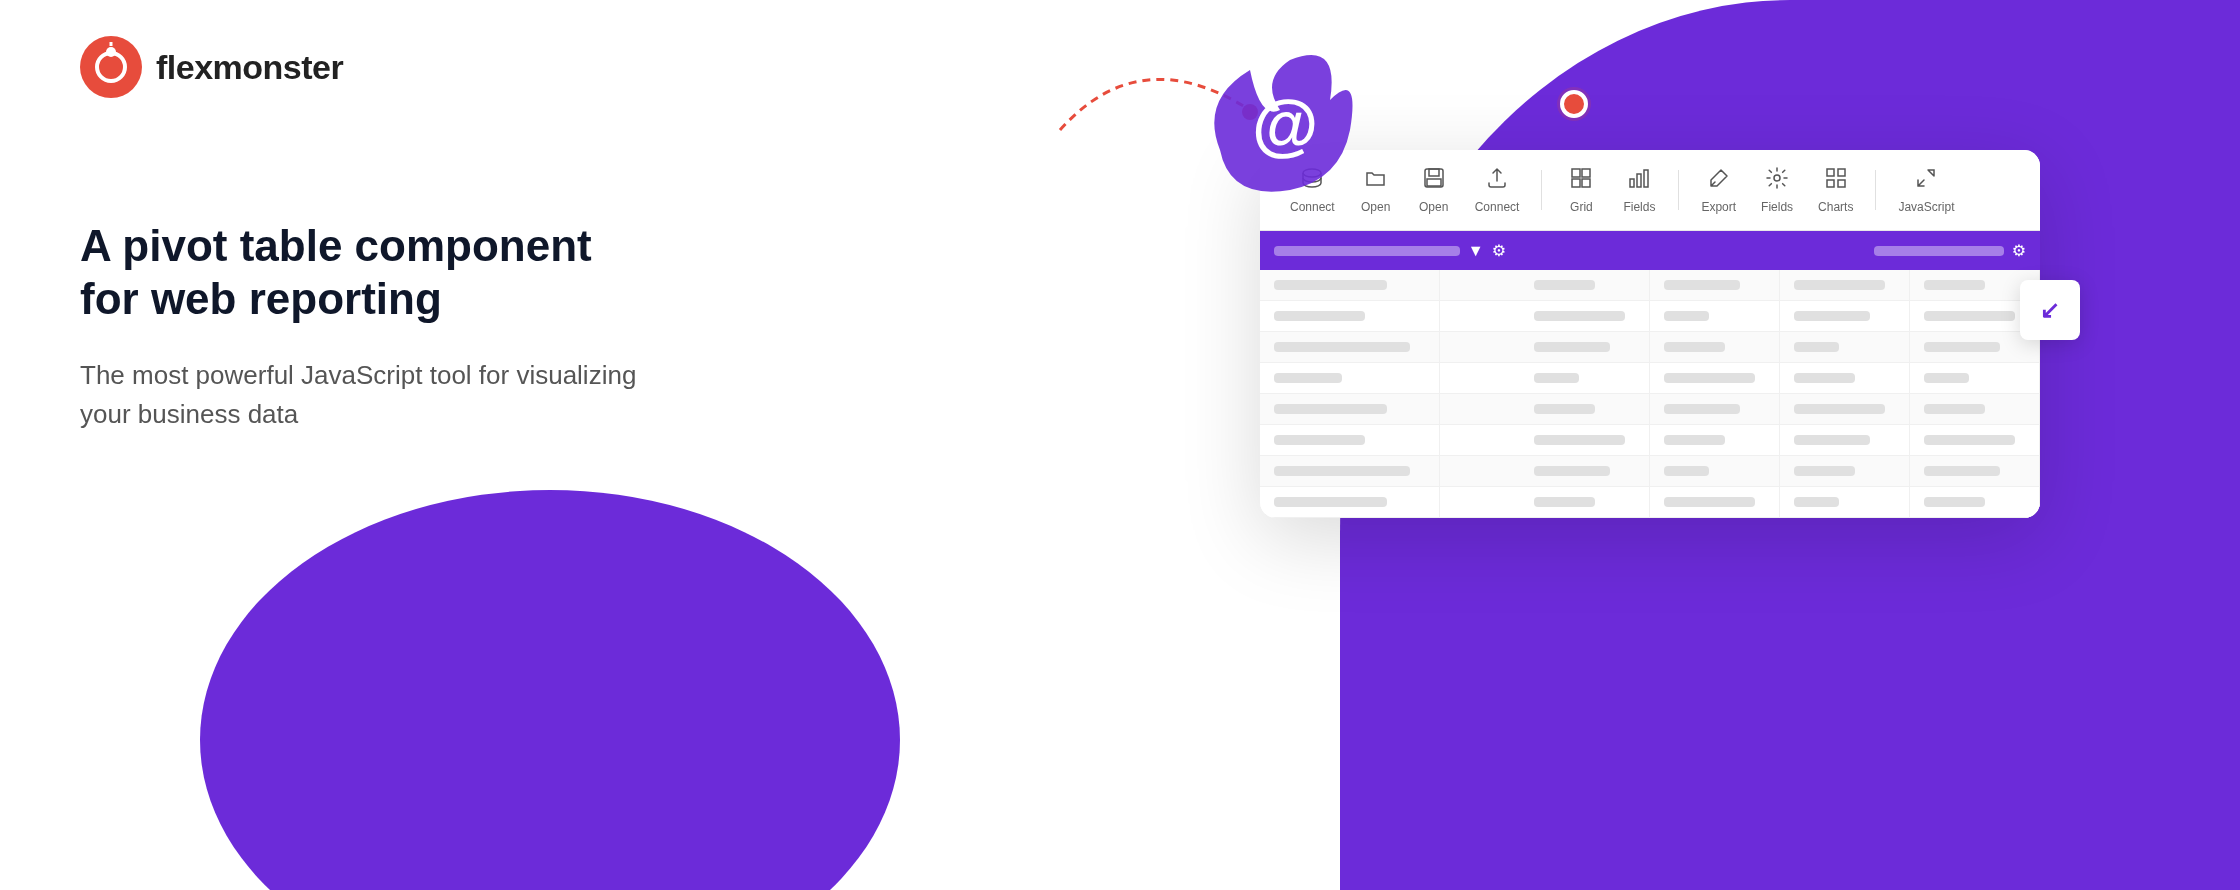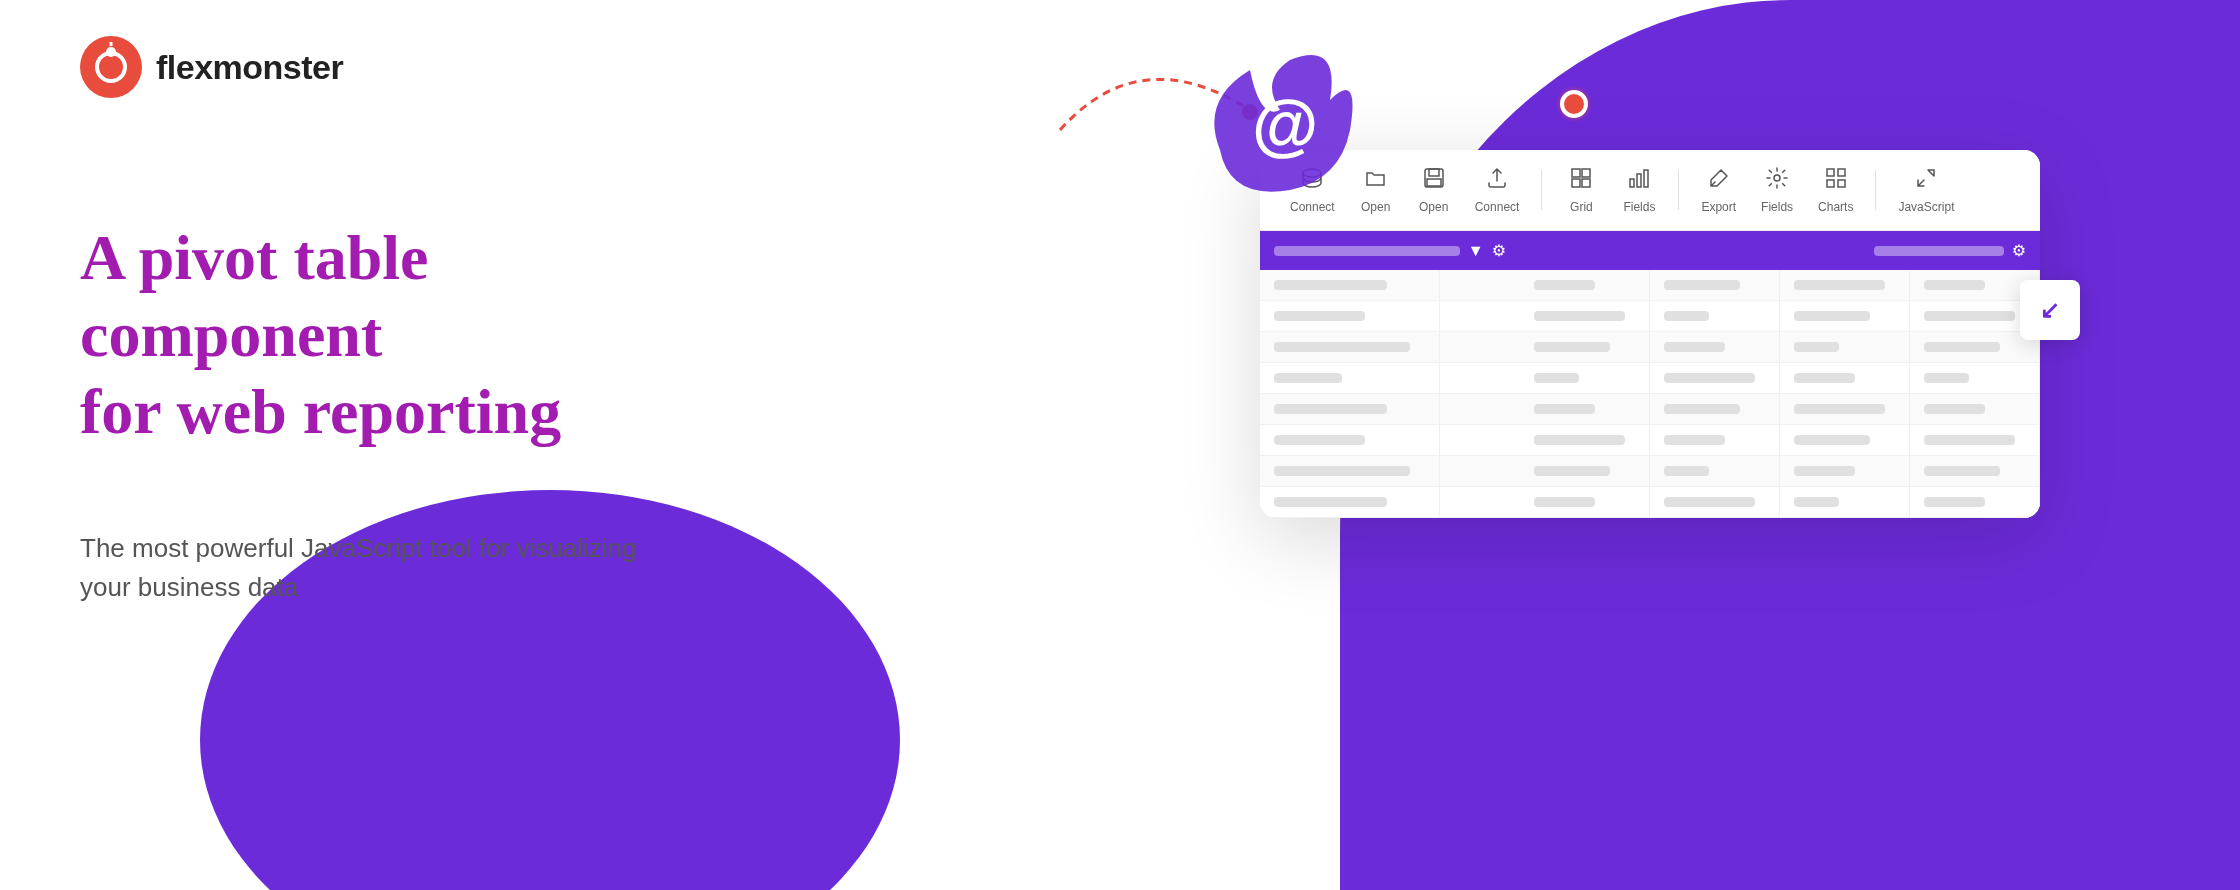--- a/index.html
+++ b/index.html
@@ -62,33 +62,32 @@
 
     
     .hero-section {
       position: absolute;
       left: 80px;
       top: 220px;
       z-index: 10;
     }
 
     .hero-title {
-      font-size: 64px;
+      font-size: 44px;
       font-weight: 700;
-      color: #a21caf;
+      color: #0f172a;
       line-height: 1.2;
       max-width: 660px;
-      font-family: Liberation Serif, serif;
     }
 
     .hero-subtitle {
       font-size: 26px;
       color: #555;
       font-weight: 400;
-      margin-top: 79px;
+      margin-top: 30px;
       max-width: 600px;
       line-height: 1.5;
     }
 
     
     .pivot-container {
       position: absolute;
       right: 200px;
       top: 120px;
       width: 780px;

